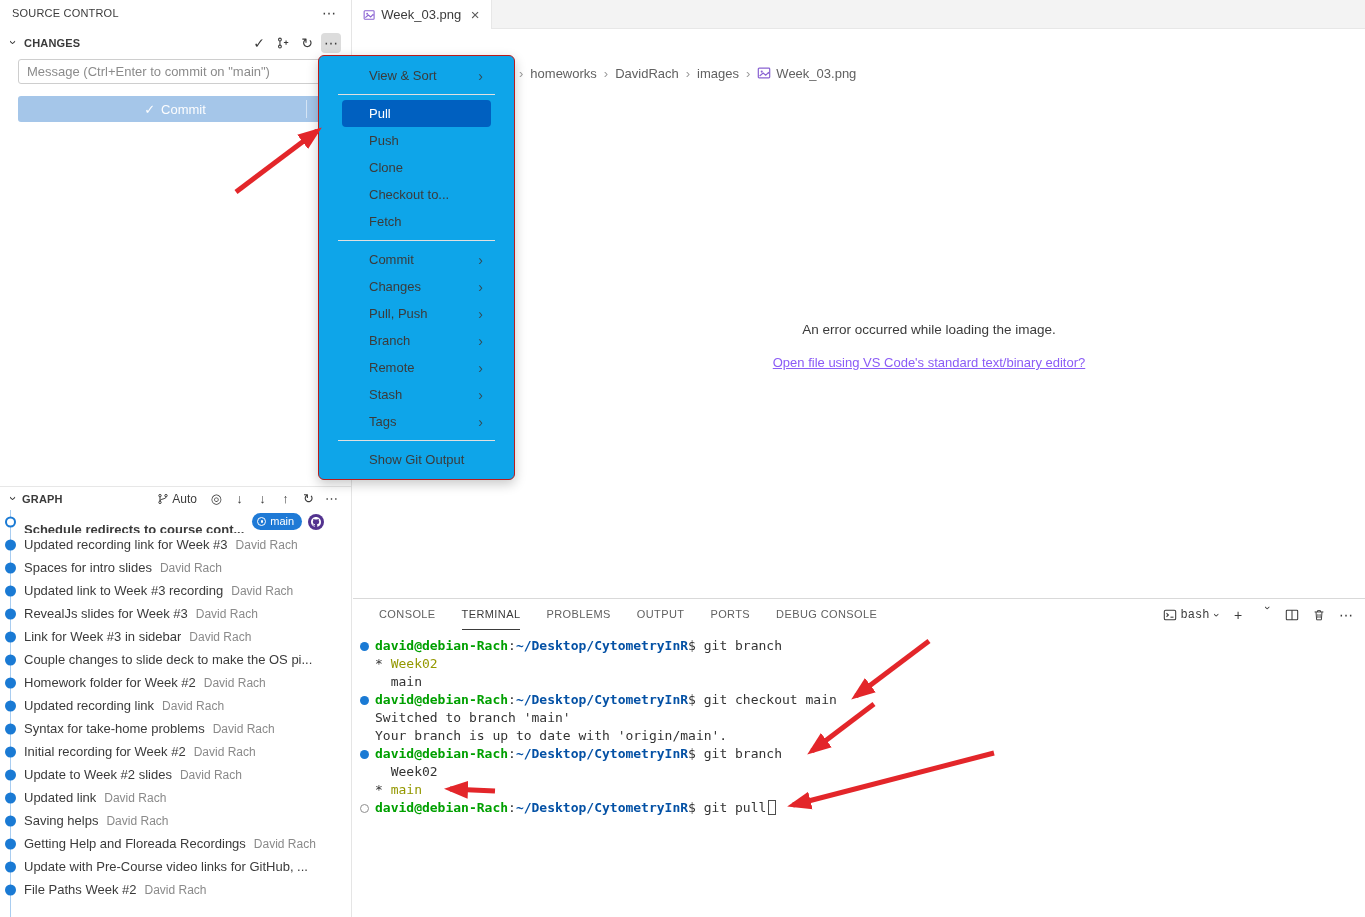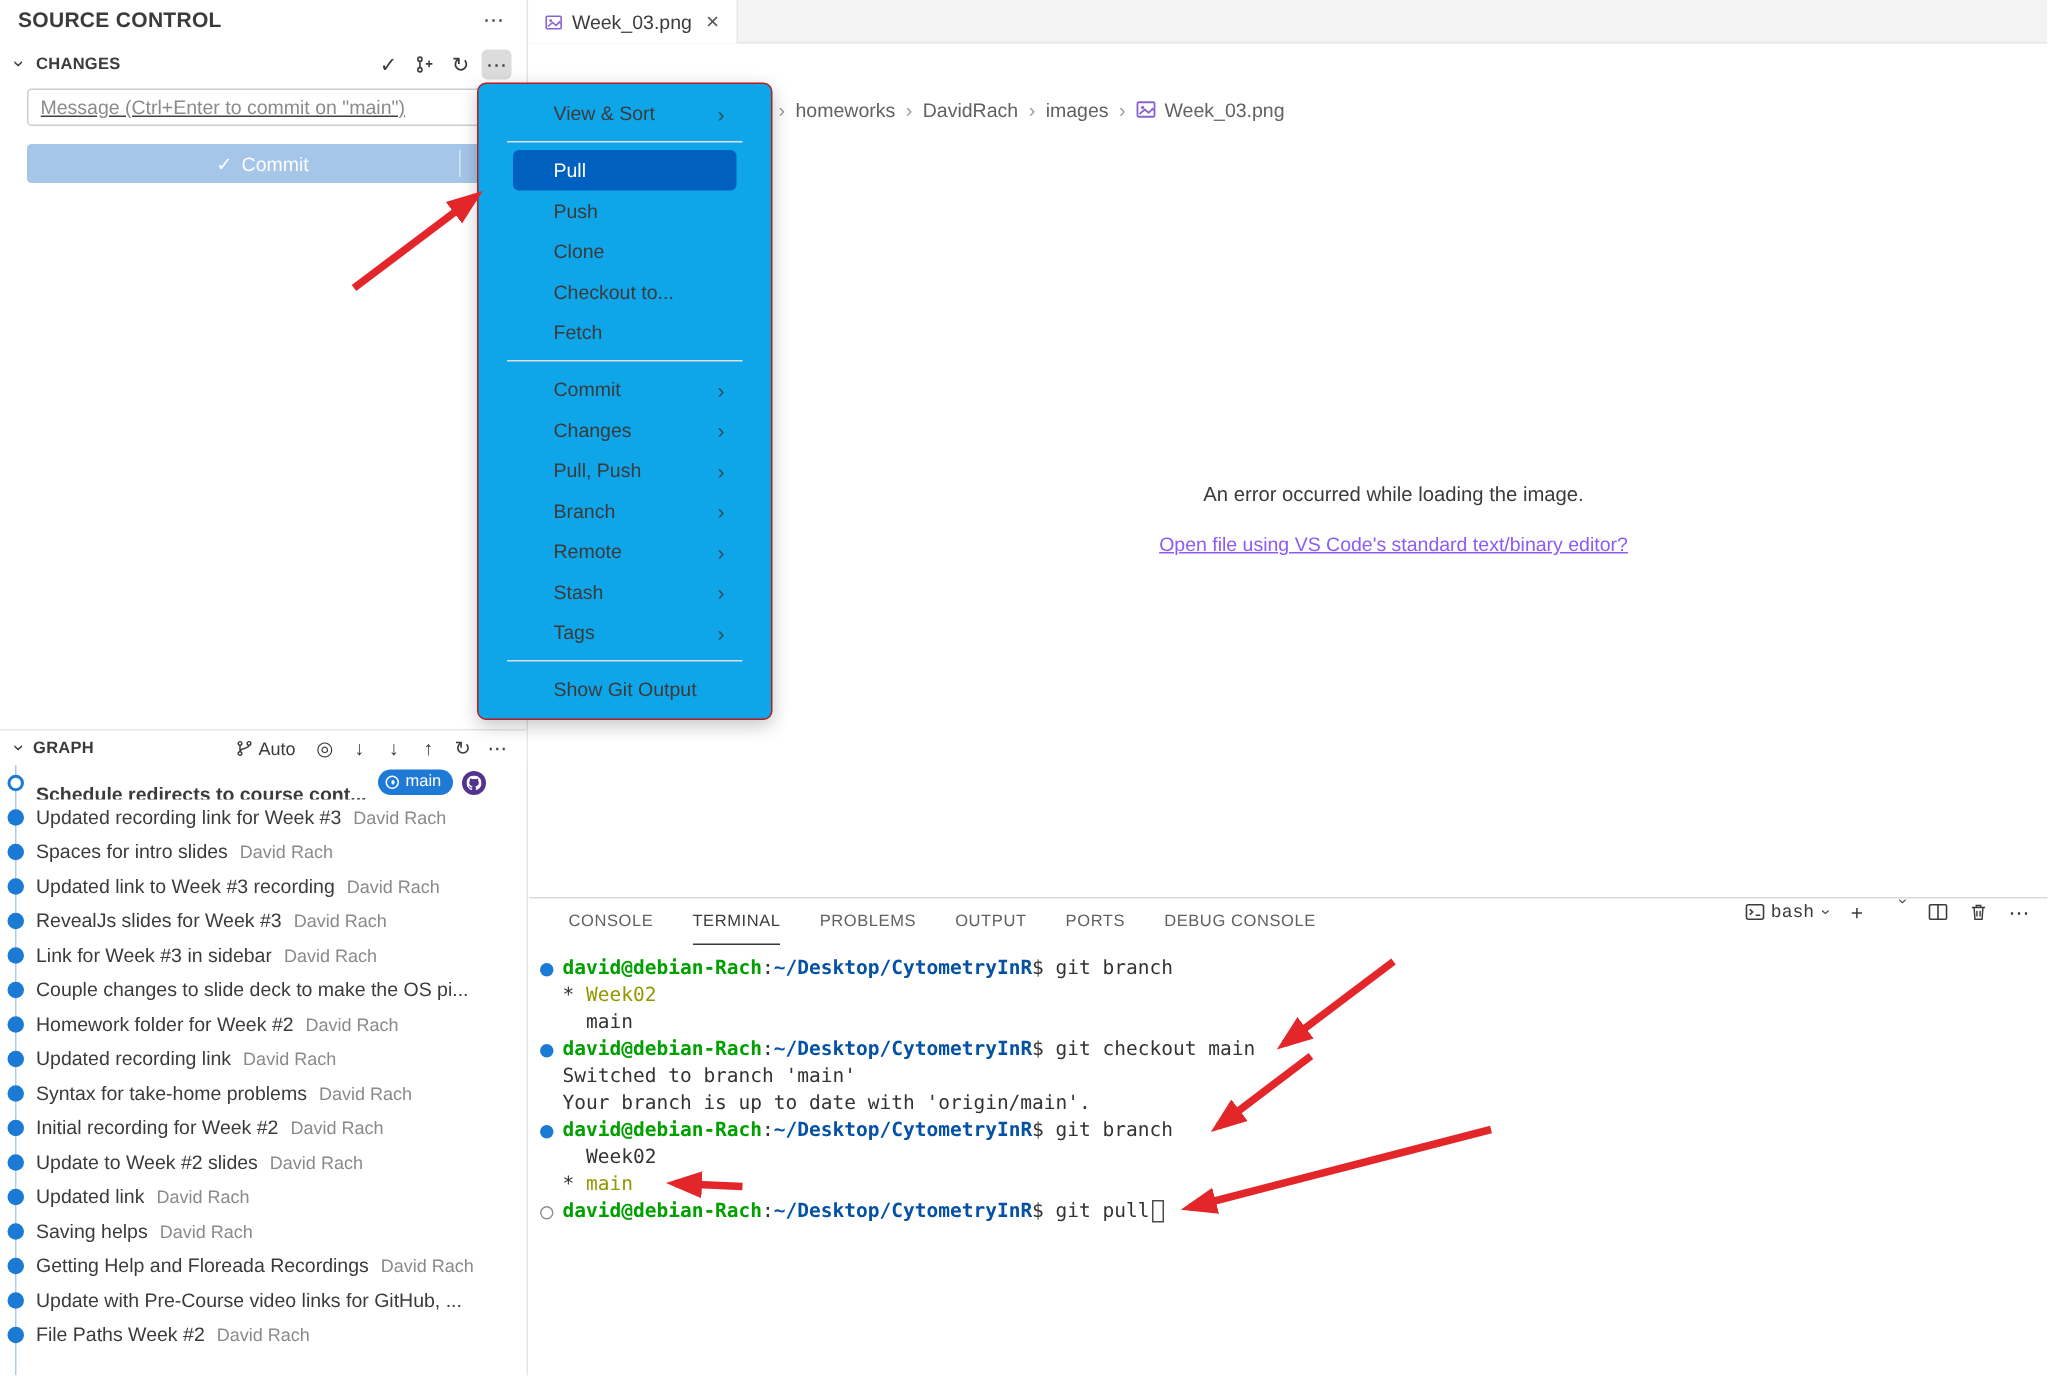--- a/index.html
+++ b/index.html
@@ -3,29 +3,29 @@
 <meta charset="utf-8">
 <style>
   * { margin:0; padding:0; box-sizing:border-box; }
   html,body { background:#fff; }
   body { font-family:"Liberation Sans", sans-serif; width:1365px; height:917px; overflow:hidden; color:#3b3b3b; }
   .app { position:relative; width:1365px; height:917px; background:#fff; }
 
   
   .sidebar { position:absolute; left:0; top:0; width:352px; height:100%; background:#ffffff; border-right:1px solid #e5e5e5; }
   .sc-title-row { position:absolute; top:0; left:0; right:0; height:26px; display:flex; align-items:center; padding:0 12px; }
-  .sc-title { flex:1; font-size:14px; color:#3b3b3b; letter-spacing:.2px;font-weight:bold; }
+  .sc-title { flex:1; font-size:11px; color:#3b3b3b; letter-spacing:.2px; }
   .icon { width:20px; height:20px; display:flex; align-items:center; justify-content:center; border-radius:4px; color:#3b3b3b; font-size:14px; cursor:pointer; }
   .icon.active { background:#dcdcdc; }
   .rot90 { display:inline-block; transform:rotate(90deg); }
   .section-row { position:absolute; top:29px; left:0; right:0; height:27px; display:flex; align-items:center; padding:0 10px 0 6px; gap:2px; }
   .section-chev { font-size:13px; color:#3b3b3b; width:14px; text-align:center; }
   .section-label { font-size:11px; font-weight:bold; color:#3b3b3b; letter-spacing:.2px; flex:1; margin-left:2px; }
   .hdr-icons { display:flex; align-items:center; gap:4px; }
-  .commit-input { position:absolute; left:18px; top:59px; width:314px; height:25px; border:1px solid #cecece; border-radius:3px; padding:0 8px; font-size:13px; color:#404040; background:#fff; outline:none; font-family:"Liberation Sans",sans-serif;text-decoration:underline; }
+  .commit-input { position:absolute; left:18px; top:59px; width:314px; height:25px; border:1px solid #cecece; border-radius:3px; padding:0 8px; font-size:13px; color:#404040; background:#fff; outline:none; font-family:"Liberation Sans",sans-serif; }
   .commit-input::placeholder { color:#8b8b8b; }
   .commit-btn { position:absolute; left:18px; top:96px; width:314px; height:26px; border-radius:3px; background:#a5c6e9; color:#fdfdfe; font-size:13px; display:flex; align-items:center; justify-content:center; gap:6px; cursor:default; }
   .btn-divider { position:absolute; right:25px; top:4px; bottom:4px; width:1px; background:rgba(255,255,255,.55); }
   .btn-chev { position:absolute; right:6px; top:5px; font-size:12px; transform:rotate(90deg); opacity:.9; }
 
   .graph-header { position:absolute; left:0; right:0; top:486px; height:24px; display:flex; align-items:center; padding:0 10px 0 6px; border-top:1px solid #e7e7e7; background:#fff; }
   .auto-group { display:flex; align-items:center; gap:3px; margin-right:10px; font-size:12px; color:#3b3b3b; cursor:pointer; }
   .ghdr-icon { width:19px; height:19px; display:flex; align-items:center; justify-content:center; font-size:13px; color:#3b3b3b; cursor:pointer; }
 
   .commit-list { position:absolute; left:0; right:0; top:510px; bottom:0; overflow:hidden; }
@@ -47,21 +47,21 @@
   .tab { position:absolute; left:0; top:0; height:29px; width:139px; background:#fff; border-right:1px solid #e7e7e7; display:flex; align-items:center; gap:6px; padding:0 8px 0 10px; font-size:13px; color:#3b3b3b; cursor:pointer; }
   .tab-close { margin-left:auto; font-size:15px; color:#5a5a5a; width:18px; height:18px; display:flex; align-items:center; justify-content:center; border-radius:4px; cursor:pointer; }
   .breadcrumbs { position:absolute; left:166px; top:63px; height:20px; display:flex; align-items:center; gap:7px; font-size:13px; color:#616161; }
   .bc-sep { color:#9b9b9b; font-size:13px; }
   .bc-item { display:flex; align-items:center; gap:5px; cursor:pointer; }
   .img-error { position:absolute; left:576px; top:322px; transform:translateX(-50%); font-size:13.5px; color:#3b3b3b; white-space:nowrap; }
   .img-error-link { position:absolute; left:576px; top:355px; transform:translateX(-50%); font-size:13px; color:#8b5cf6; text-decoration:underline; white-space:nowrap; cursor:pointer; }
 
   
   .panel { position:absolute; left:0; right:0; top:598px; bottom:0; background:#fff; border-top:1px solid #d9d9d9; }
-  .panel-tabs { position:absolute; left:0; right:0; top:0; height:31px; display:flex; align-items:flex-start; padding-left:26px; gap:26px; }
+  .panel-tabs { position:absolute; left:0; right:0; top:0; height:31px; display:flex; align-items:center; padding-left:26px; gap:26px; }
   .ptab { height:100%; display:flex; align-items:center; font-size:11px; letter-spacing:.4px; color:#616161; border-bottom:1px solid transparent; cursor:pointer; }
   .ptab.active { color:#3b3b3b; border-bottom-color:#3b3b3b; }
   .panel-actions { margin-left:auto; display:flex; align-items:center; gap:9px; padding-right:10px; color:#3b3b3b; }
   .pa-icon { display:flex; align-items:center; justify-content:center; width:18px; height:18px; font-size:14px; cursor:pointer; }
   .shell-group { display:flex; align-items:center; gap:4px; font-size:12px; cursor:pointer;font-family:Liberation Mono, monospace; }
   .shell-chev { font-size:11px; transform:rotate(90deg); display:inline-block; color:#3b3b3b; }
 
   .terminal { position:absolute; left:0; right:0; top:31px; bottom:0; padding-top:7px; font-family:"DejaVu Sans Mono", monospace; font-size:13px; line-height:18px; white-space:pre; }
   .tline { position:relative; height:18px; padding-left:22px; }
   .tmark { position:absolute; left:7px; top:4.5px; width:9px; height:9px; border-radius:50%; cursor:pointer; }

